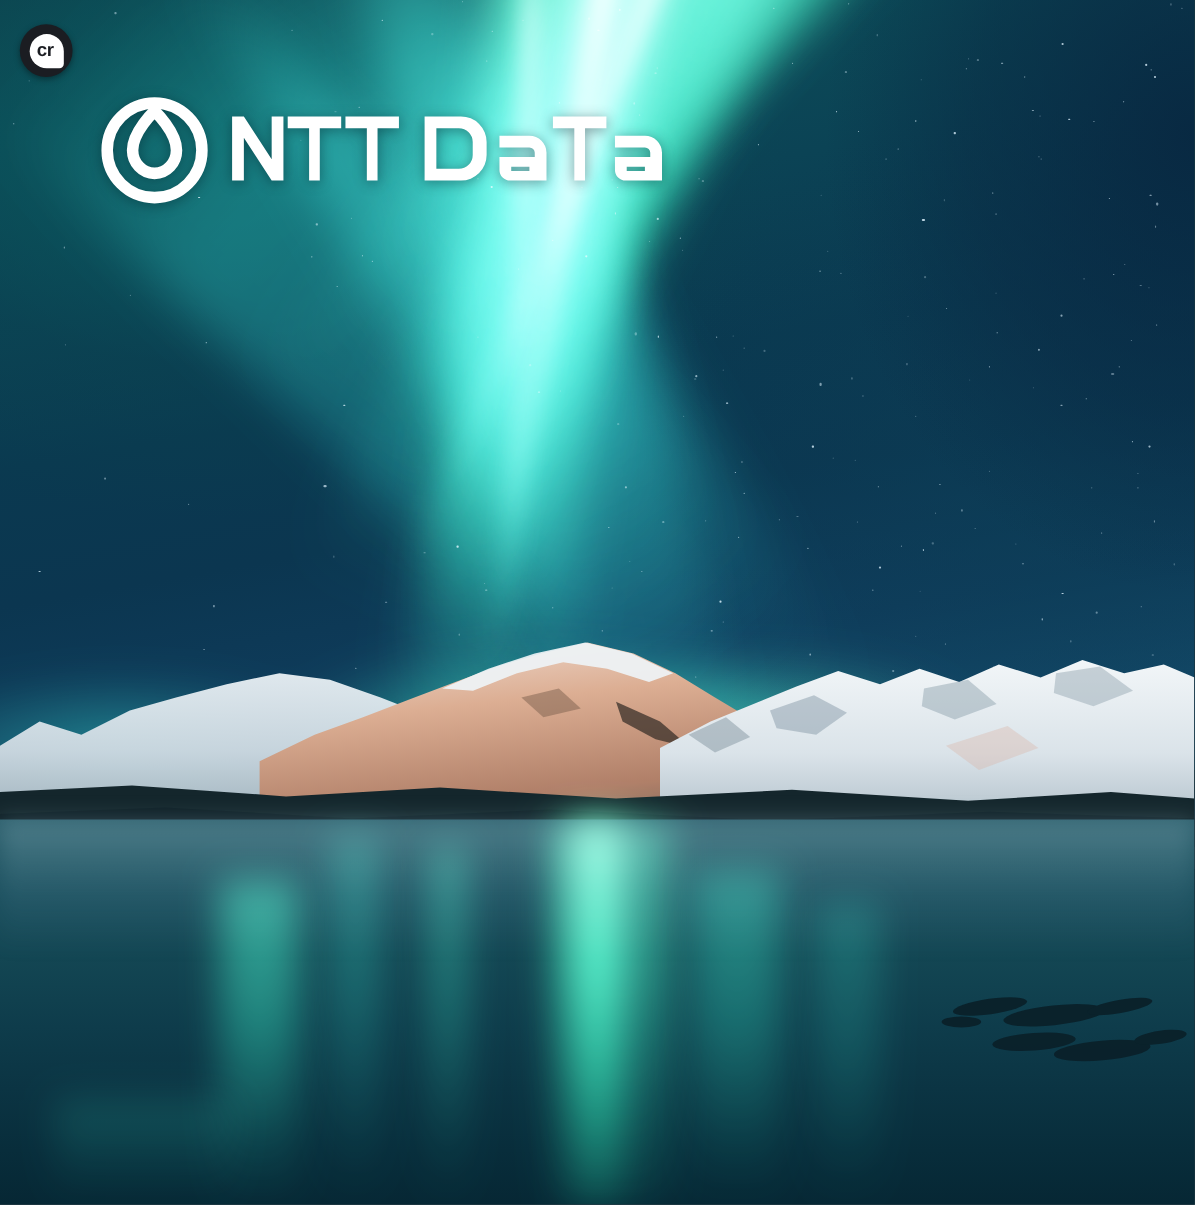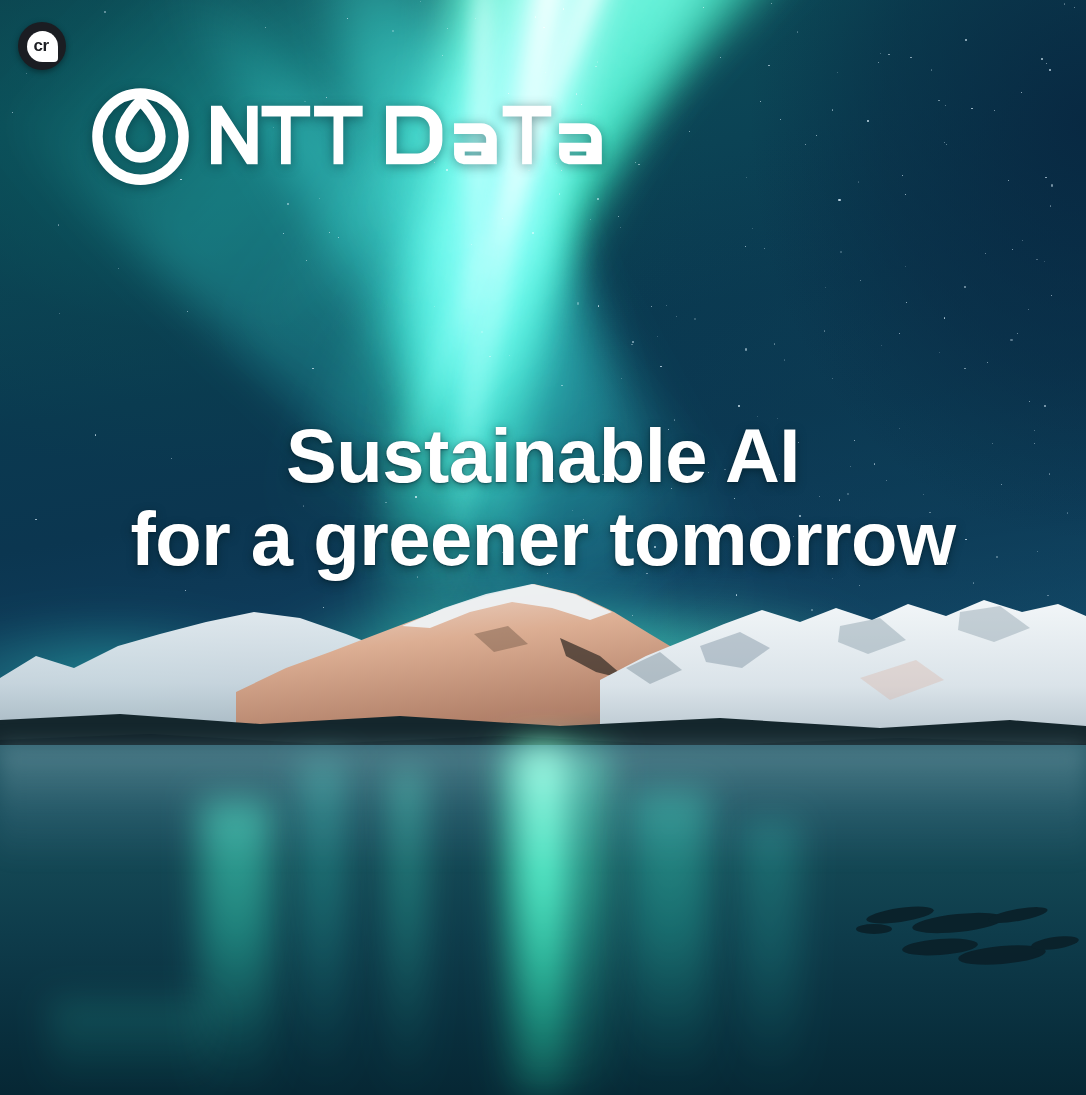--- a/index.html
+++ b/index.html
@@ -536,24 +536,20 @@
 
         <path d="M300,6 h50 v11 h-20 v49 h-10 V17 h-20 Z"></path>
 
         <path d="M358,24 h28 a16,16 0 0 1 16,16 v26 h-11 V40 a5,5 0 0 0 -5,-5 h-28 Z
                  M358,44 h39 v22 h-29 a10,10 0 0 1 -10,-10 Z
                  M369,53 v4 h17 v-4 Z"></path>
       </g>
     </svg>
   </div>
 
-  <div class="headline">
-    <span class="l1">Sustainable AI</span>
-    <span class="l2">for a greener tomorrow</span>
-  </div>
 
   <div class="cr-badge">
     <div class="cr-inner">
       <span>cr</span>
     </div>
   </div>
 
 </div>
 
 </body></html>

